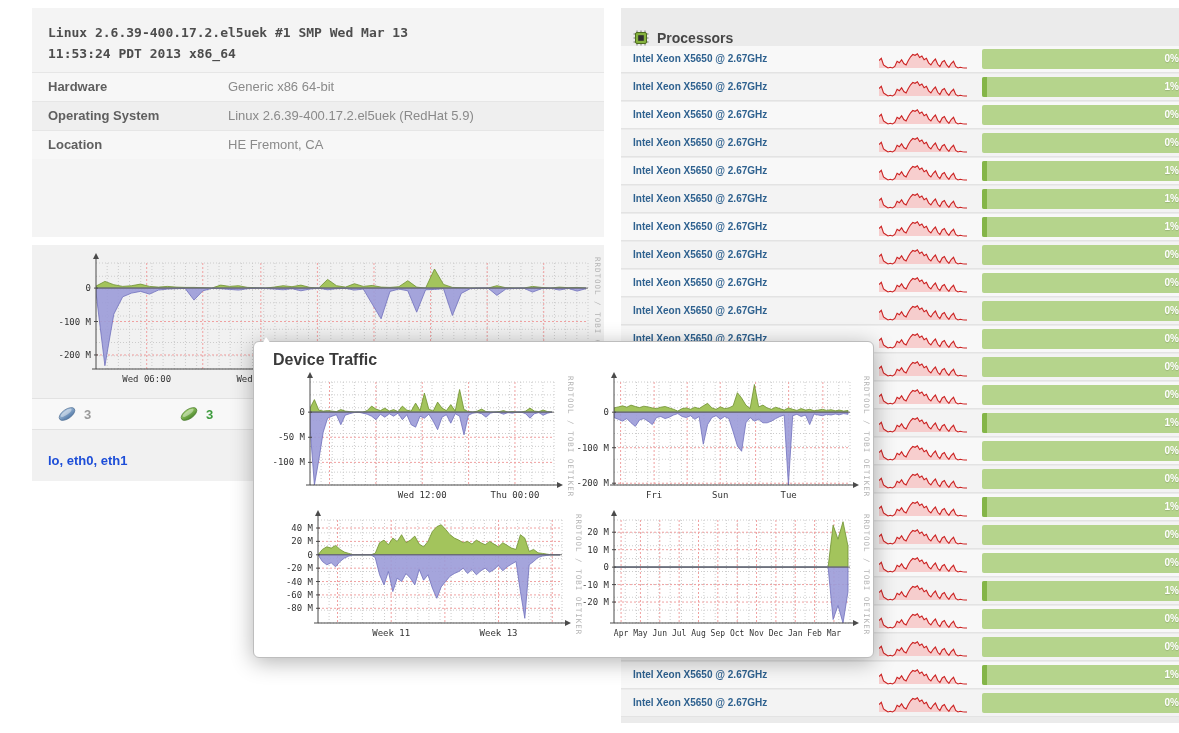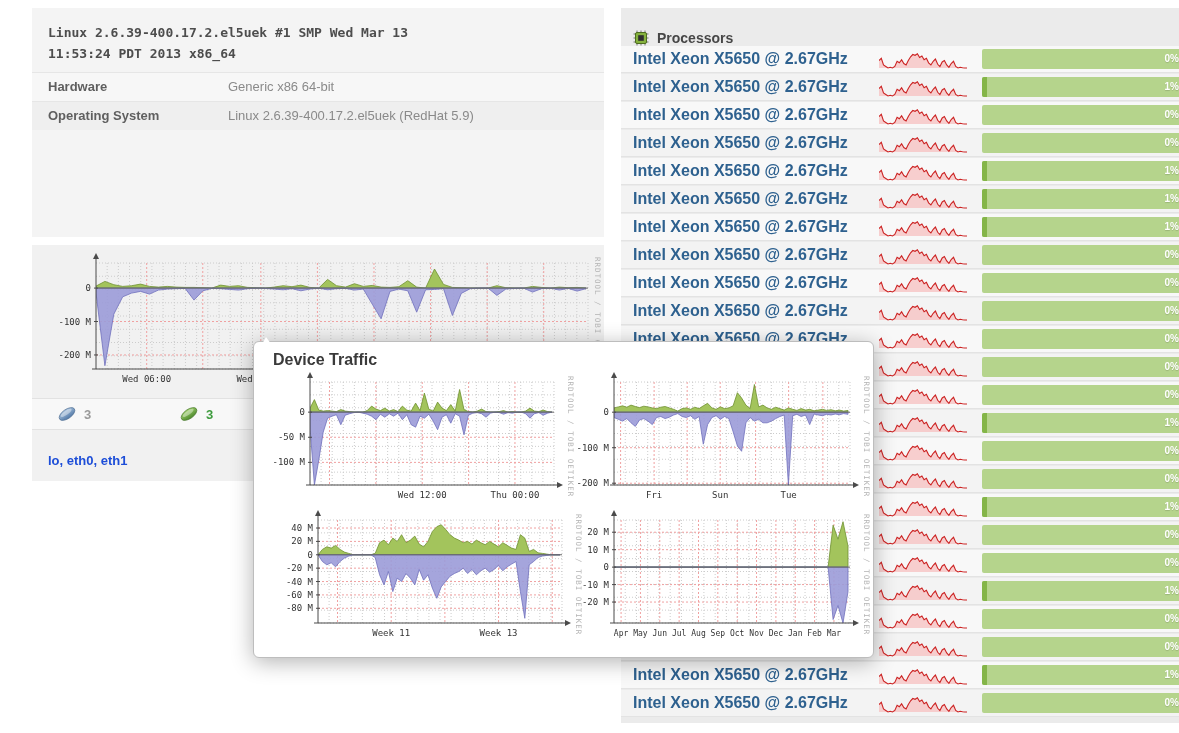--- a/index.html
+++ b/index.html
@@ -22,21 +22,21 @@
   .port-count{font-size:13px;font-weight:bold;}
   #iface-row{position:absolute;left:0;top:196px;width:572px;height:40px;}
   #iface-link{position:absolute;left:16px;top:12px;font-size:13px;font-weight:bold;color:#1d4ed8;cursor:pointer;}
   
   #processors-panel{left:597px;top:8px;width:574px;height:715px;background:#ebebeb;}
   #proc-header{height:38px;display:flex;align-items:flex-end;padding-left:12px;gap:8px;}
   #proc-title{font-size:14px;font-weight:bold;color:#474747;}
   .proc-row{position:relative;height:26px;margin:0 0 1px 0;border-bottom:1px solid #e3e3e3;}
   .proc-row:nth-child(odd){background:#f8f8f8;}
   .proc-row:nth-child(even){background:#f3f3f3;}
-  .cpu-link{position:absolute;left:12px;top:0;line-height:26px;font-size:16px;font-weight:bold;color:#2e618f;cursor:pointer;white-space:nowrap;}
+  .cpu-link{position:absolute;left:12px;top:0;line-height:26px;font-size:10px;font-weight:bold;color:#2e618f;cursor:pointer;white-space:nowrap;}
   .spark{position:absolute;left:258px;top:5px;width:88px;height:18px;}
   .bar{position:absolute;left:361px;top:3px;width:204px;height:20px;background:#b5d48c;border-radius:2px;overflow:hidden;}
   .bar .fill{position:absolute;left:0;top:0;bottom:0;background:#84b548;}
   .bar .pct{position:absolute;right:7px;top:0;line-height:20px;font-size:10px;font-weight:bold;color:#ffffff;text-shadow:0 1px 1px rgba(0,0,0,0.15);}
   
   #popup{position:absolute;left:229px;top:341px;width:619px;height:315px;background:#ffffff;border:1px solid #bdbdbd;border-radius:6px;box-shadow:0 4px 22px rgba(0,0,0,0.30);z-index:20;}
   #popup::before{content:"";position:absolute;left:6px;top:-11px;width:0;height:0;border:6px solid transparent;border-right:8px solid transparent;border-bottom:11px solid #ffffff;}
   #popup-title{position:absolute;left:19px;top:9px;font-size:16px;font-weight:bold;color:#3a3a3a;}
   .graph-box{position:absolute;}
   .graph-box .wm{right:-3px;top:4px;height:120px;}
@@ -55,20 +55,24 @@
       <div>11:53:24 PDT 2013 x86_64</div>
     </div>
     <div id="sysrows">
         <div class="sysrow">
           <div class="lbl">Hardware</div>
           <div class="val">Generic x86 64-bit</div>
         </div>
         <div class="sysrow">
           <div class="lbl">Operating System</div>
           <div class="val">Linux 2.6.39-400.17.2.el5uek (RedHat 5.9)</div>
+        </div>
+        <div class="sysrow">
+          <div class="lbl">Location</div>
+          <div class="val">HE Fremont, CA</div>
         </div>
       </div>
   </div>
 
   <div id="traffic-panel" class="panel">
     <div style="position:absolute;left:0;top:8px;">
       <div>
           <svg width="572" height="130" viewBox="0 0 572 130">
             <defs>
               <clipPath id="clip0">

